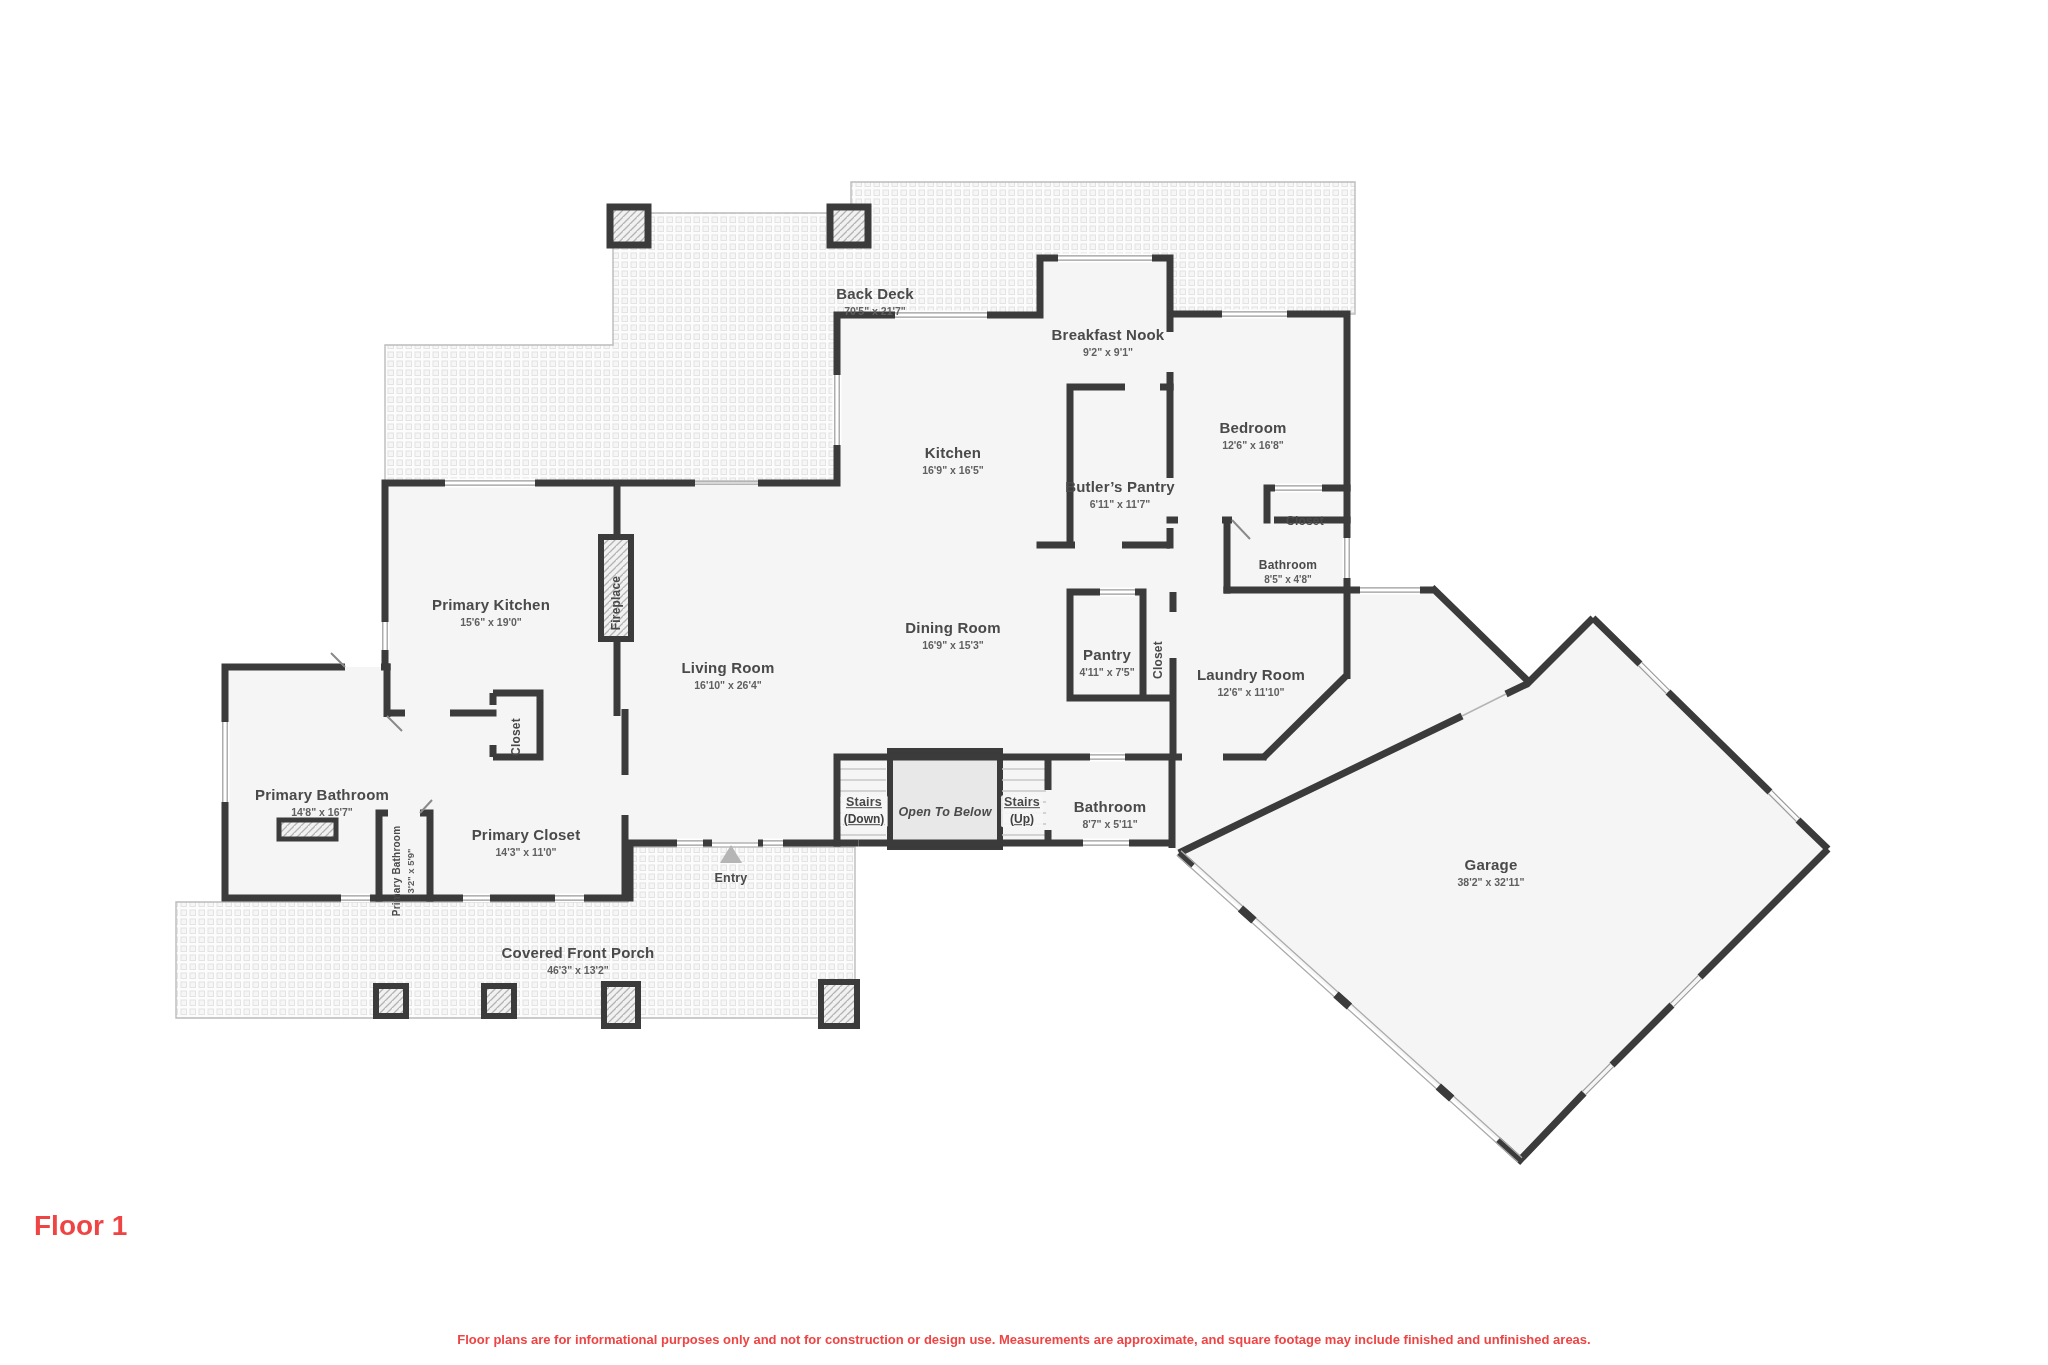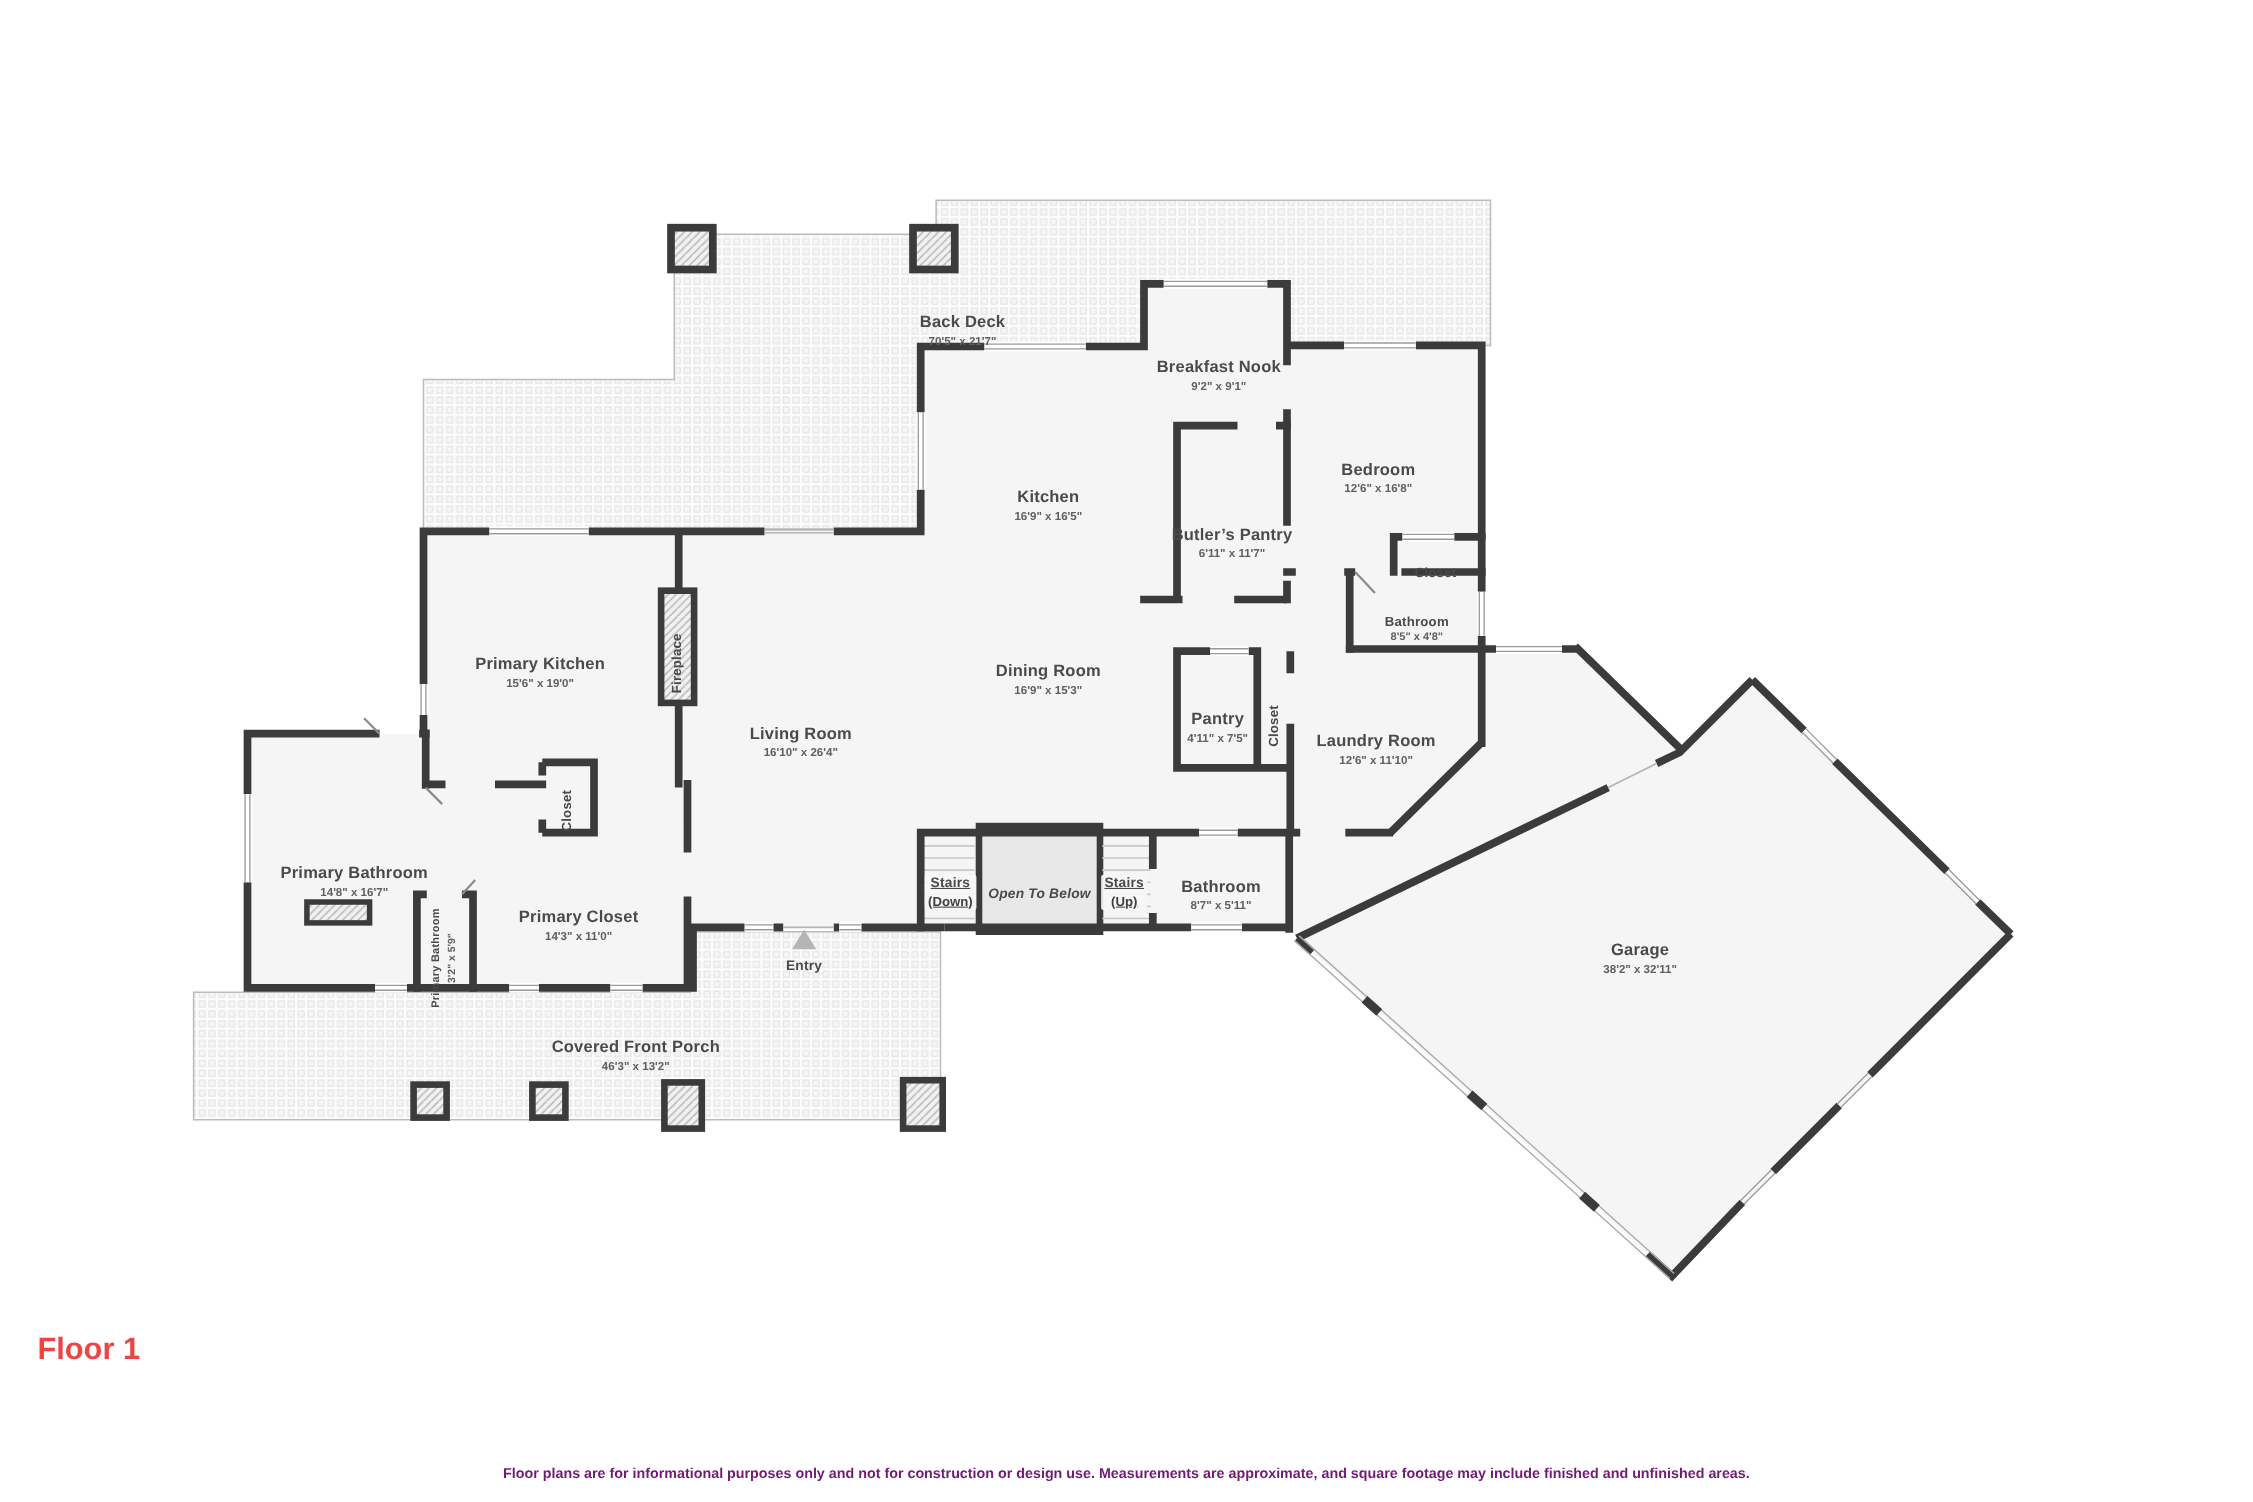--- a/index.html
+++ b/index.html
@@ -16,21 +16,21 @@
   .room-dims{font-weight:bold;font-size:10.5px;color:#606060;margin-top:1px;}
   .room-label.mid .room-name{font-size:12.5px;}
   .room-label.mid .room-dims{font-size:12px;color:#404040;}
   .room-label.small .room-name{font-size:12px;}
   .room-label.small .room-dims{font-size:10px;}
   .room-label.tiny .room-name{font-size:10px;}
   .room-label.tiny .room-dims{font-size:9.5px;}
   #floor-title{position:absolute;left:34px;top:1210px;font-size:28px;font-weight:bold;
                color:#ef4444;}
   #disclaimer{position:absolute;left:0;right:0;top:1332px;text-align:center;
-              font-size:13px;font-weight:bold;color:#701a75;}
+              font-size:13px;font-weight:bold;color:#ef4444;}
 </style>
 </head>
 <body>
 
 <div id="plan-wrap">
 <svg width="2048" height="1365" viewBox="0 0 2048 1365">
   <defs>
     <pattern id="hatchDeck" width="9" height="9" patternUnits="userSpaceOnUse">
       <rect width="9" height="9" fill="#fcfcfc"></rect>
       <rect x="1" y="1" width="5.5" height="5.5" fill="#f6f6f6" stroke="#e3e3e3" stroke-width="1"></rect>
@@ -221,21 +221,21 @@
         <div class="room-name">Primary Kitchen</div>
         <div class="room-dims">15'6" x 19'0"</div>
       </div>
       <div class="room-label small vertical" style="left: 616px; top: 588px;">
         <div class="room-name">Fireplace</div>
       </div>
       <div class="room-label " style="left: 728px; top: 660px;">
         <div class="room-name">Living Room</div>
         <div class="room-dims">16'10" x 26'4"</div>
       </div>
-      <div class="room-label " style="left: 953px; top: 603px;">
+      <div class="room-label " style="left: 953px; top: 620px;">
         <div class="room-name">Dining Room</div>
         <div class="room-dims">16'9" x 15'3"</div>
       </div>
       <div class="room-label " style="left: 1107px; top: 647px;">
         <div class="room-name">Pantry</div>
         <div class="room-dims">4'11" x 7'5"</div>
       </div>
       <div class="room-label small vertical" style="left: 1158px; top: 645px;">
         <div class="room-name">Closet</div>
       </div>

